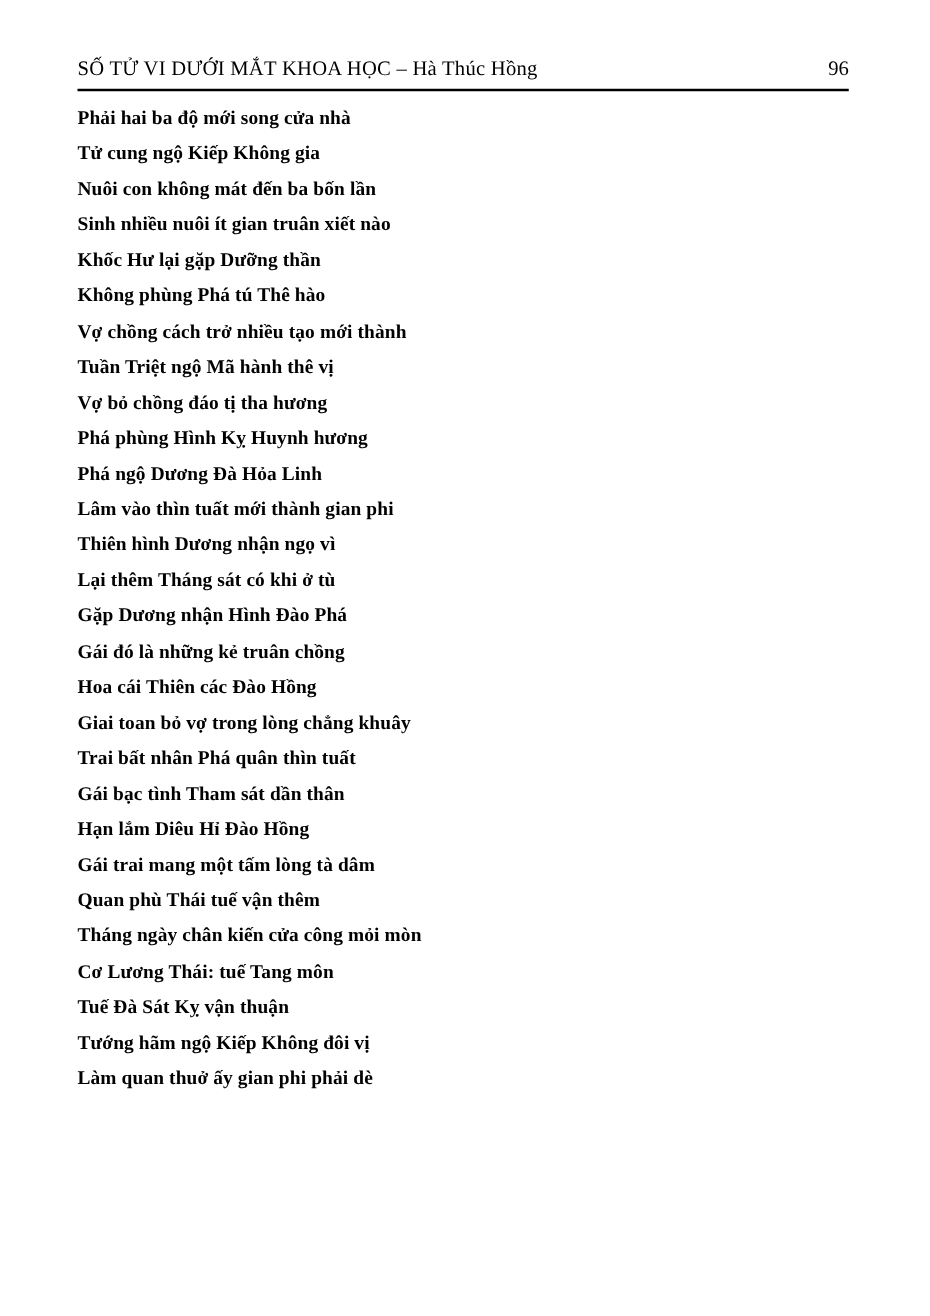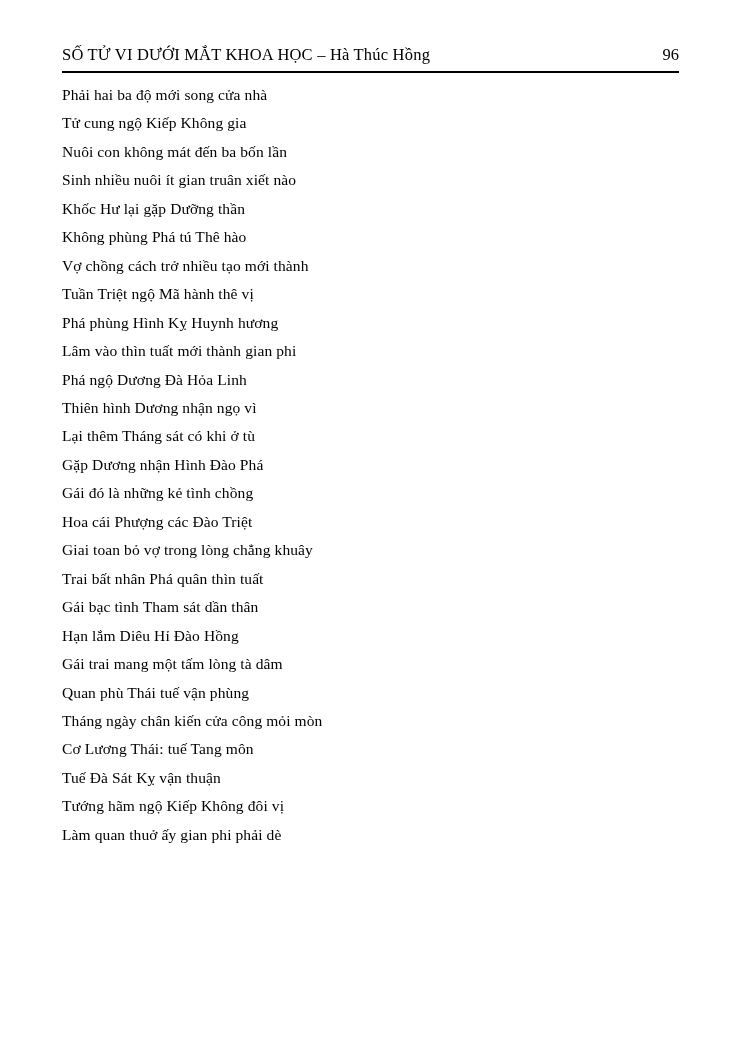--- a/index.html
+++ b/index.html
@@ -43,53 +43,55 @@
     position: absolute;
     left: 62px;
     top: 81px;
     width: 640px;
   }
   .poem-line {
     font-size: 15.5px;
     line-height: 28.45px;
     white-space: nowrap;
     letter-spacing: 0.1px;
+    font-weight: bold;
   }
 </style>
 </head>
 <body>
 
 <div class="page">
   <div class="header">
     <span class="title">SỐ TỬ VI DƯỚI MẮT KHOA HỌC – Hà Thúc Hồng</span>
     <span class="pagenum">96</span>
   </div>
   <div class="rule"></div>
   <div class="poem">
       <div class="poem-line">Phải hai ba độ mới song cửa nhà</div>
       <div class="poem-line">Tử cung ngộ Kiếp Không gia</div>
       <div class="poem-line">Nuôi con không mát đến ba bốn lần</div>
       <div class="poem-line">Sinh nhiều nuôi ít gian truân xiết nào</div>
       <div class="poem-line">Khốc Hư lại gặp Dưỡng thần</div>
       <div class="poem-line">Không phùng Phá tú Thê hào</div>
       <div class="poem-line">Vợ chồng cách trở nhiều tạo mới thành</div>
       <div class="poem-line">Tuần Triệt ngộ Mã hành thê vị</div>
+      <div class="poem-line">Vợ bỏ chồng đáo tị tha hương</div>
       <div class="poem-line">Phá phùng Hình Kỵ Huynh hương</div>
+      <div class="poem-line">Phá ngộ Dương Đà Hỏa Linh</div>
       <div class="poem-line">Lâm vào thìn tuất mới thành gian phi</div>
-      <div class="poem-line">Phá ngộ Dương Đà Hỏa Linh</div>
       <div class="poem-line">Thiên hình Dương nhận ngọ vì</div>
       <div class="poem-line">Lại thêm Tháng sát có khi ở tù</div>
       <div class="poem-line">Gặp Dương nhận Hình Đào Phá</div>
-      <div class="poem-line">Gái đó là những kẻ tình chồng</div>
-      <div class="poem-line">Hoa cái Phượng các Đào Triệt</div>
+      <div class="poem-line">Gái đó là những kẻ truân chồng</div>
+      <div class="poem-line">Hoa cái Thiên các Đào Hồng</div>
       <div class="poem-line">Giai toan bỏ vợ trong lòng chẳng khuây</div>
       <div class="poem-line">Trai bất nhân Phá quân thìn tuất</div>
       <div class="poem-line">Gái bạc tình Tham sát dần thân</div>
       <div class="poem-line">Hạn lắm Diêu Hỉ Đào Hồng</div>
       <div class="poem-line">Gái trai mang một tấm lòng tà dâm</div>
-      <div class="poem-line">Quan phù Thái tuế vận phùng</div>
+      <div class="poem-line">Quan phù Thái tuế vận thêm</div>
       <div class="poem-line">Tháng ngày chân kiến cửa công mỏi mòn</div>
       <div class="poem-line">Cơ Lương Thái: tuế Tang môn</div>
       <div class="poem-line">Tuế Đà Sát Kỵ vận thuận</div>
       <div class="poem-line">Tướng hãm ngộ Kiếp Không đôi vị</div>
       <div class="poem-line">Làm quan thuở ấy gian phi phải dè</div>
     </div>
 </div>
 
 </body></html>

